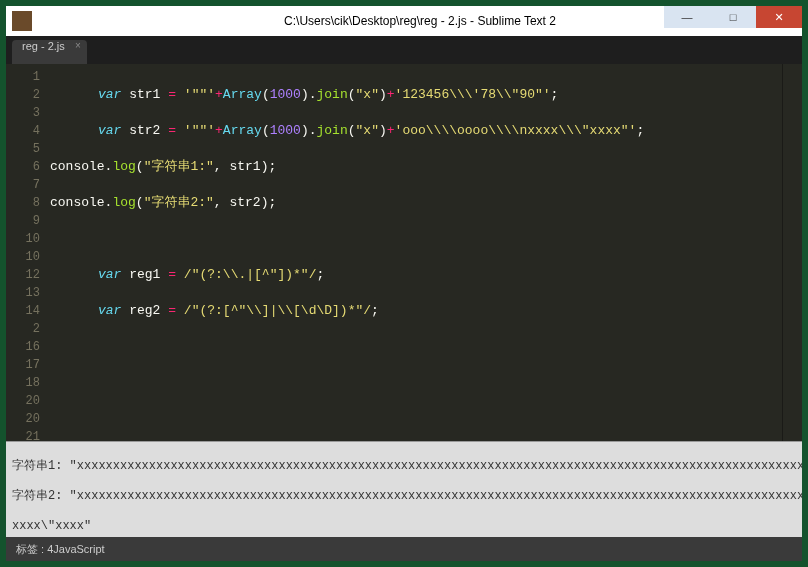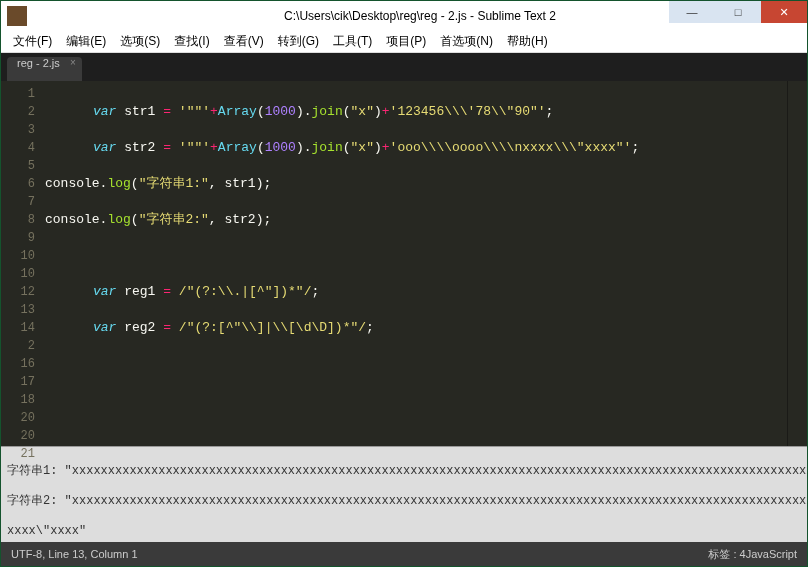--- a/index.html
+++ b/index.html
@@ -1,17 +1,17 @@
 <!DOCTYPE html>
 <html><head>
 <meta charset="utf-8">
 <style>
   * { margin: 0; padding: 0; box-sizing: border-box; }
   body { font-family: "Segoe UI", Tahoma, sans-serif; background: #fff; width: 808px; height: 567px; overflow: hidden; }
-  .window { width: 808px; height: 567px; border: 1px solid #14532d; display: flex; flex-direction: column; background: #84cc16; }
+  .window { width: 808px; height: 567px; border: 6px solid #14532d; display: flex; flex-direction: column; background: #84cc16; }
   .titlebar { height: 30px; background: #fff; display: flex; align-items: center; position: relative; }
   .titlebar-icon { width: 20px; height: 20px; margin: 0 6px; background: #6a4a2a; }
   .titlebar-title { flex: 1; text-align: center; font-size: 12px; color: #000; }
   .win-controls { display: flex; height: 22px; position: absolute; right: 0; top: 0; }
   .win-btn { width: 46px; height: 22px; display: flex; align-items: center; justify-content: center; font-size: 11px; }
   .win-min, .win-max { background: #d9e4f1; color: #333; }
   .win-close { background: #c74632; color: #fff; }
   .menubar { height: 22px; background: #fff; display: flex; gap: 2px; padding: 0 6px; align-items: center; font-size: 12px; color: #000; border-bottom: 1px solid #ddd; }
   .menu-item { padding: 0 6px; }
   .editor-shell { flex: 1; display: flex; flex-direction: column; min-height: 0; }
@@ -43,32 +43,20 @@
   <div class="titlebar">
     <div class="titlebar-icon"></div>
     <div class="titlebar-title">C:\Users\cik\Desktop\reg\reg - 2.js - Sublime Text 2</div>
     <div class="win-controls">
       <div class="win-btn win-min">—</div>
       <div class="win-btn win-max">□</div>
       <div class="win-btn win-close">✕</div>
     </div>
   </div>
 
-  <div class="menubar">
-    <span class="menu-item">文件(F)</span>
-    <span class="menu-item">编辑(E)</span>
-    <span class="menu-item">选项(S)</span>
-    <span class="menu-item">查找(I)</span>
-    <span class="menu-item">查看(V)</span>
-    <span class="menu-item">转到(G)</span>
-    <span class="menu-item">工具(T)</span>
-    <span class="menu-item">项目(P)</span>
-    <span class="menu-item">首选项(N)</span>
-    <span class="menu-item">帮助(H)</span>
-  </div>
 
   <div class="editor-shell">
     <div class="tabstrip">
       <div class="tab">
         <span>reg - 2.js</span>
         <span class="tab-close">×</span>
       </div>
     </div>
 
     <div class="editor-area">
@@ -123,18 +111,17 @@
     <div class="output">
 <div>字符串1: "xxxxxxxxxxxxxxxxxxxxxxxxxxxxxxxxxxxxxxxxxxxxxxxxxxxxxxxxxxxxxxxxxxxxxxxxxxxxxxxxxxxxxxxxxxxxxxxxxxxxxxxxxxxxxxxxxxxxxxxxxx</div>
 <div>字符串2: "xxxxxxxxxxxxxxxxxxxxxxxxxxxxxxxxxxxxxxxxxxxxxxxxxxxxxxxxxxxxxxxxxxxxxxxxxxxxxxxxxxxxxxxxxxxxxxxxxxxxxxxxxxxxxxxxxxxxxxxxxx</div>
 <div>xxxx\"xxxx"</div>
 
 
 
     </div>
 
     <div class="statusbar">
-      <span class="status-left">UTF-8, Line 13, Column 1</span>
       <span class="status-seg">标签 : 4</span>
       <span class="status-seg">JavaScript</span>
     </div>
   </div>
 </div>
 
 </body></html>

